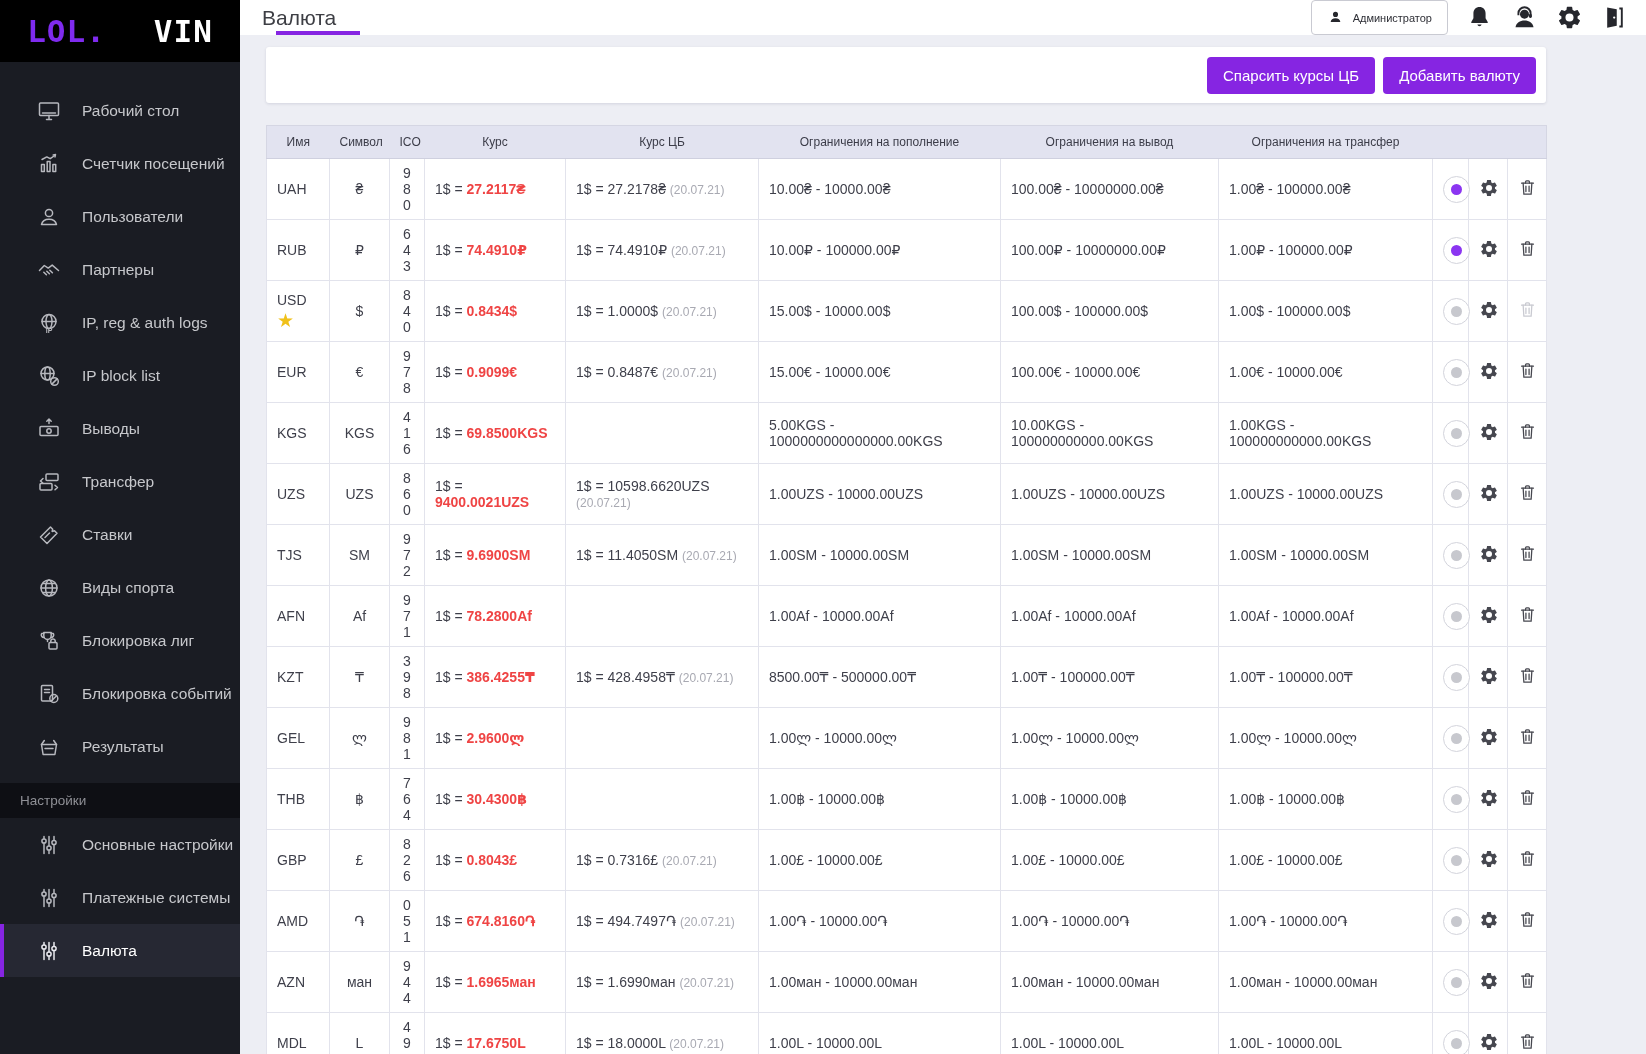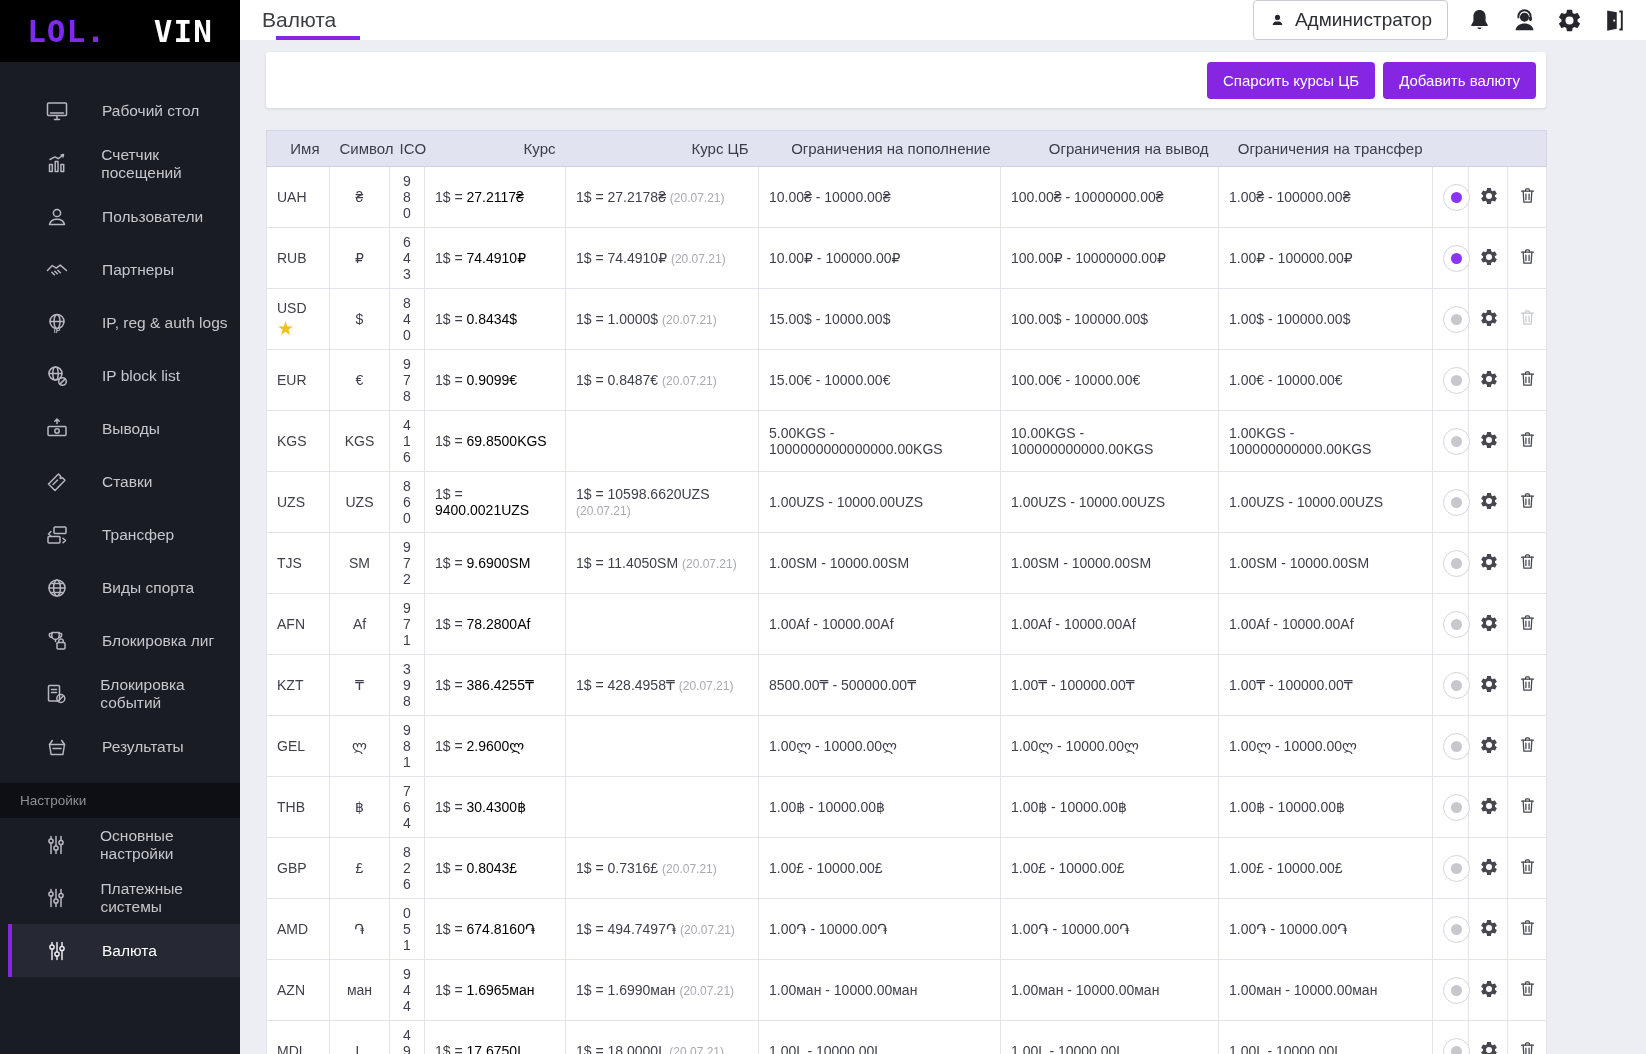--- a/index.html
+++ b/index.html
@@ -7,53 +7,53 @@
   body { font-family:"Liberation Sans","DejaVu Sans",sans-serif; background:#edeef4; color:#3e3f4a; }
   .app { display:flex; width:1646px; height:1054px; }
 
   
   .sidebar { width:240px; min-width:240px; background:#1a1c23; color:#c6c7cb; height:100%; }
   .logo { height:62px; background:#000; display:flex; align-items:center; justify-content:center;
           font-family:"DejaVu Sans Mono",monospace; font-weight:bold; font-size:31px; letter-spacing:1px; cursor:pointer;text-align:right;}
   .logo-p { color:#7f2bef; } .logo-w { color:#fff;margin-left:48px; }
   .nav { padding-top:22px; }
   .nav.settings { padding-top:0; }
-  .side-item { display:flex; align-items:center; gap:32px; height:53px; padding-left:32px;
-               font-size:15.5px; cursor:pointer; border-left:4px solid transparent;margin-left:8px; }
+  .side-item { display:flex; align-items:center; gap:20px; height:53px; padding-left:32px;
+               font-size:15.5px; cursor:pointer; border-left:4px solid transparent; }
   .side-item .ic { width:26px; display:flex; justify-content:center; align-items:center; color:#b7b8be; }
   .side-item.active { background:#262833; border-left-color:#8625e2; color:#fff; }
   .side-item.active .ic { color:#eaeaf0; }
   .nav-section { background:#0e0f14; color:#8f9096; font-size:13.5px; padding:10px 12px 10px 20px; margin-top:10px; }
 
   
   .main { flex:1; display:flex; flex-direction:column; }
   .topbar { height:66px; background:#fff; display:flex; align-items:center; justify-content:space-between;
             position:relative; padding:0 18px 0 0; }
   .page-title { font-size:21px; font-weight:400; color:#3d3e44; padding-left:22px; }
   .title-underline { position:absolute; bottom:0; left:36px; width:84px; height:4px; background:#8625e2; }
   .topbar-right { display:flex; align-items:center; gap:18px; }
   .admin-btn { display:flex; align-items:center; gap:9px; background:#fff; border:1px solid #c9cad2; border-radius:4px;
-               padding:8px 15px; font-size:19px; color:#2e2f36; cursor:pointer; font-family:inherit; }
+               padding:8px 15px; font-size:11px; color:#2e2f36; cursor:pointer; font-family:inherit; }
   .top-ic { color:#26272d; display:flex; cursor:pointer; }
 
   
   .content { padding:12px 26px 0 26px; }
   .toolbar-card { width:1280px; height:56px; background:#fff; border-radius:3px; box-shadow:0 1px 3px rgba(60,60,90,.14);
                   display:flex; align-items:center; justify-content:flex-end; gap:8px; padding:0 10px; margin-bottom:22px; }
   .btn-purple { background:#8625e2; color:#fff; border:none; border-radius:4px; font-size:15px; padding:10px 16px;
                 cursor:pointer; font-family:Liberation Sans, sans-serif; }
 
   
   table.cur-table { width:1280px; table-layout:fixed; border-collapse:collapse; border:1px solid #d5d6e3; background:#fff; }
-  .cur-table th { background:#e2e3f0; font-weight:400; font-size:15px; color:#3c3d49; text-align:right;
+  .cur-table th { background:#e2e3f0; font-weight:400; font-size:12px; color:#3c3d49; text-align:center;
                   padding:9px 10px; border:none; border-bottom:1px solid #cfd0df; }
   .cur-table td { border:1px solid #e2e3ec; font-size:14px; color:#3e3f4a; padding:6px 10px; height:46px;
                   word-wrap:break-word; vertical-align:middle; background:#fff; }
   .cur-table td.c { text-align:center; }
-  .rate-val { font-weight:400; color:#000000; }
+  .rate-val { font-weight:700; color:#ef4444; }
   .cb-date { color:#a8a9b2; font-size:12px; }
   .star { color:#f0c11a; font-size:19px; line-height:1; display:block; margin-top:3px; }
   .toggle { width:27px; height:27px; border-radius:50%; border:1px solid #d3d4dc; background:#fff;
             display:inline-flex; align-items:center; justify-content:center; cursor:pointer; vertical-align:middle; }
   .dot { width:11px; height:11px; border-radius:50%; background:#c7c8ce; }
   .dot.on { background:#8b35f1; }
   .icon-btn { background:none; border:none; color:#46474f; padding:0; cursor:pointer; display:inline-flex; vertical-align:middle; }
   .icon-btn.disabled { color:#c9cad1; cursor:default; }
 </style>
 </head>
@@ -135,35 +135,35 @@
               <rect x="3" y="9.5" width="18" height="9" rx="1"></rect>
               <circle cx="12" cy="14" r="2.2"></circle>
               <path d="M12 6.5v-4M9.8 4.2L12 2l2.2 2.2"></path>
             </svg>
           </span>
           <span>Выводы</span>
         </div>
         <div class="side-item">
           <span class="ic">
             <svg viewBox="0 0 24 24" width="24" height="24" fill="none" stroke="currentColor" stroke-width="1.5" stroke-linecap="round" stroke-linejoin="round">
-              <path d="M3.5 14L13.5 4l2.2 2.2-.6 2.2 2.4-.6 2.5 2.5L10 20.5z"></path>
-              <path d="M8 14.5l4.5-4.5"></path>
-            </svg>
-          </span>
-          <span>Ставки</span>
-        </div>
-        <div class="side-item">
-          <span class="ic">
-            <svg viewBox="0 0 24 24" width="24" height="24" fill="none" stroke="currentColor" stroke-width="1.5" stroke-linecap="round" stroke-linejoin="round">
               <rect x="9" y="4" width="12" height="6.5" rx="1"></rect>
               <rect x="3" y="13.5" width="12" height="6.5" rx="1"></rect>
               <path d="M6 8.5L3.5 11 6 13.2M18 15.2l2.5 2.3-2.5 2.3"></path>
             </svg>
           </span>
           <span>Трансфер</span>
+        </div>
+        <div class="side-item">
+          <span class="ic">
+            <svg viewBox="0 0 24 24" width="24" height="24" fill="none" stroke="currentColor" stroke-width="1.5" stroke-linecap="round" stroke-linejoin="round">
+              <path d="M3.5 14L13.5 4l2.2 2.2-.6 2.2 2.4-.6 2.5 2.5L10 20.5z"></path>
+              <path d="M8 14.5l4.5-4.5"></path>
+            </svg>
+          </span>
+          <span>Ставки</span>
         </div>
         <div class="side-item">
           <span class="ic">
             <svg viewBox="0 0 24 24" width="24" height="24" fill="none" stroke="currentColor" stroke-width="1.5" stroke-linecap="round" stroke-linejoin="round">
               <circle cx="12" cy="12" r="8"></circle>
               <ellipse cx="12" cy="12" rx="3.4" ry="8"></ellipse>
               <path d="M4 12h16M5.6 7.5h12.8M5.6 16.5h12.8"></path>
             </svg>
           </span>
           <span>Виды спорта</span>

